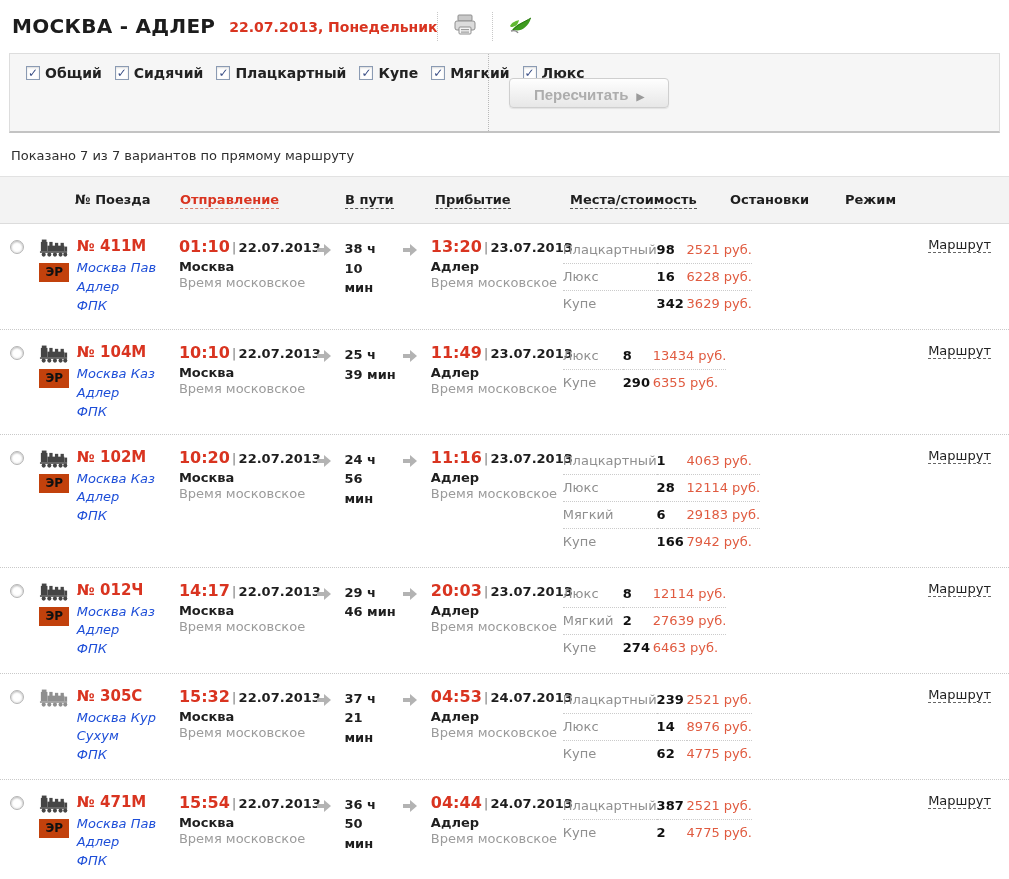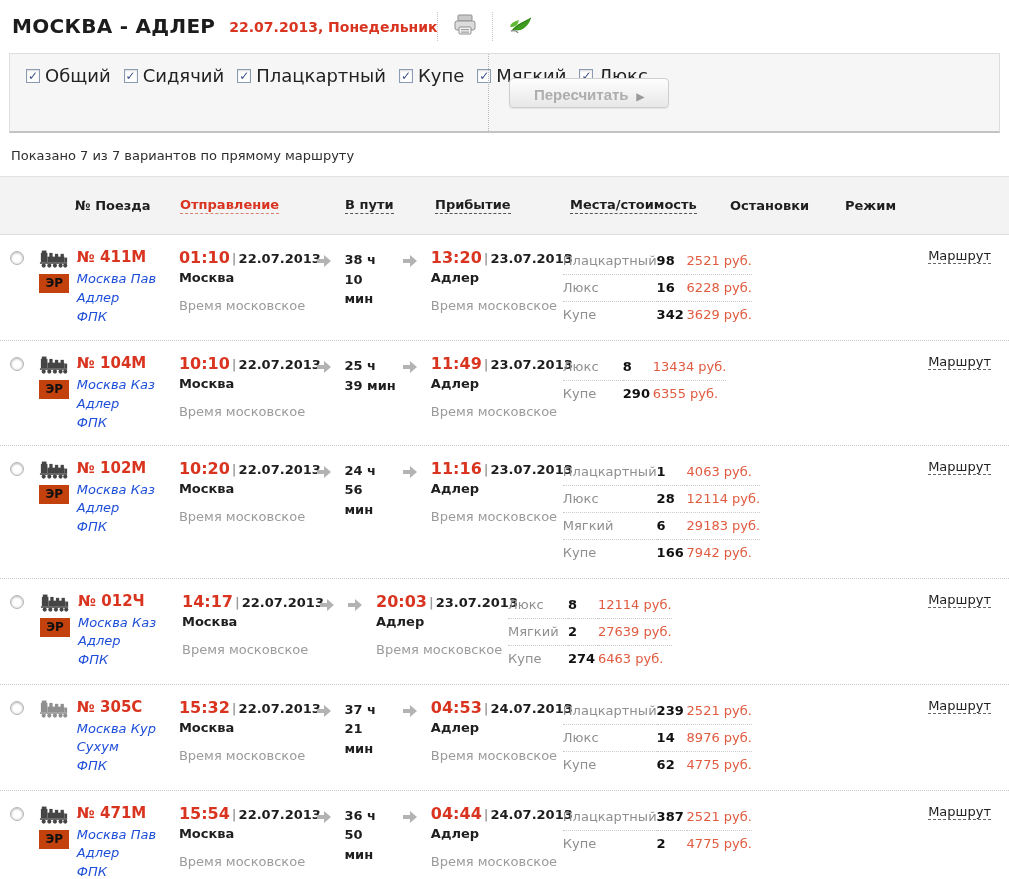--- a/index.html
+++ b/index.html
@@ -25,35 +25,35 @@
   .filter-type-line { font-size:12px; color:#333; margin-bottom:11px; }
   .dashed-link { color:#333; cursor:pointer; text-decoration:none; border-bottom:1px dashed #777; margin-right:8px; }
   .cb-row { display:flex; align-items:center; }
   .cb-item { display:flex; align-items:center; margin-right:13px; cursor:pointer; }
   .cb {
     width:14px; height:14px; background:#fff; border:1px solid #8b9bb3;
     box-shadow:inset 0 1px 2px rgba(0,0,0,.15); margin-right:5px;
     display:flex; align-items:center; justify-content:center;
     font-size:12px; font-weight:bold; color:#3b4f86; line-height:1;
   }
-  .cb-label { font-size:18px; color:#222; }
+  .cb-label { font-size:14px; color:#222;font-weight:bold; }
   .filter-right { flex:1; border-left:1px dotted #b9b9b9; display:flex; align-items:center; }
   .recalc-btn {
     margin-left:20px; padding:7px 24px 4px; cursor:default;
     font-size:15px; font-weight:bold; color:#adadad;
     background:linear-gradient(#fefefe,#e7e7e7);
     border:1px solid #cfcfcf; border-radius:4px;
     box-shadow:0 1px 1px rgba(0,0,0,.08);
   }
   .recalc-arrow { font-size:10px; color:#9a9a9a; margin-left:8px; }
   
   .summary { padding:15px 0 13px 11px; font-size:13px; color:#2e2e2e; }
   
   .thead {
-    display:flex; align-items:center; height:59px;
+    display:flex; align-items:center; height:48px;
     background:#f3f3f3; border-top:1px solid #e2e2e2; border-bottom:1px solid #dcdcdc;
     font-size:13px; font-weight:bold; color:#1e1e1e;
   }
   .thead .sp { width:75px; }
   .th { display:block; }
   .th span { display:inline-block; padding-bottom:1px; }
   .th-w1{width:105px}.th-w2{width:165px}.th-w3{width:90px}.th-w4{width:135px}
   .th-w5{width:160px}.th-w6{width:115px}.th-w7{flex:1}
   .u-dash span { border-bottom:1px dashed #555; cursor:pointer; }
   .u-dash-red span { color:#d93420; border-bottom:1px dashed #d98070; cursor:pointer; }
@@ -75,21 +75,21 @@
   .c-num { width:104px; }
   .train-num { font-size:15px; font-weight:bold; color:#d93420; cursor:pointer; margin-bottom:4px; }
   .route-lines { font-size:13px; color:#1d4ed8; line-height:1.45; white-space:pre-line;font-style:italic; }
   .c-dep,.c-arr { width:138px; }
   .c-arr { width:132px; }
   .tm-line { white-space:nowrap; }
   .time { font-size:16px; font-weight:bold; color:#d93420; }
   .pipe { color:#9b9b9b; font-weight:bold; font-size:13px; padding:0 2px; }
   .tdate { font-size:13px; font-weight:bold; color:#1e1e1e; }
   .station { font-size:13px; font-weight:bold; color:#1e1e1e; margin-top:3px; }
-  .tz-note { font-size:13px; color:#9b9b9b; margin-top:13px; }
+  .tz-note { font-size:13px; color:#9b9b9b; margin-top:1px; }
   .c-arrow { width:28px; padding-top:7px; }
   .arrow-ico { display:inline-block; color:#b3b3b3; }
   .c-dur { width:60px; font-size:13px; font-weight:bold; color:#1e1e1e; white-space:pre-line; line-height:1.5; padding-top:2px; }
   .c-seats { width:372px; }
   table.seats { border-collapse:collapse; font-size:13px; }
   table.seats tr { }
   table.seats tr:not(:last-child) td { border-bottom:1px dotted #cbcbcb; }
   table.seats td { padding:5px 0 6px; vertical-align:middle; }
   td.cls-name { color:#8f8f8f; padding-right:16px; min-width:60px; }
   td.cls-seats { font-weight:bold; color:#111; padding-right:18px; min-width:30px; }
@@ -475,20 +475,22 @@
       <div class="tz-note">Время московское</div>
     </div>
     <div class="c-arrow">
       <span class="arrow-ico">
         <svg width="14" height="12" viewBox="0 0 14 12" fill="currentColor">
             <rect x="0" y="4" width="7" height="4"></rect>
             <path d="M7 0 L14 6 L7 12 Z"></path>
           </svg>
       </span>
     </div>
+    <div class="c-dur">29 ч
+46 мин</div>
     <div class="c-arrow">
       <span class="arrow-ico">
         <svg width="14" height="12" viewBox="0 0 14 12" fill="currentColor">
             <rect x="0" y="4" width="7" height="4"></rect>
             <path d="M7 0 L14 6 L7 12 Z"></path>
           </svg>
       </span>
     </div>
     <div class="c-arr">
       <div class="tm-line">

